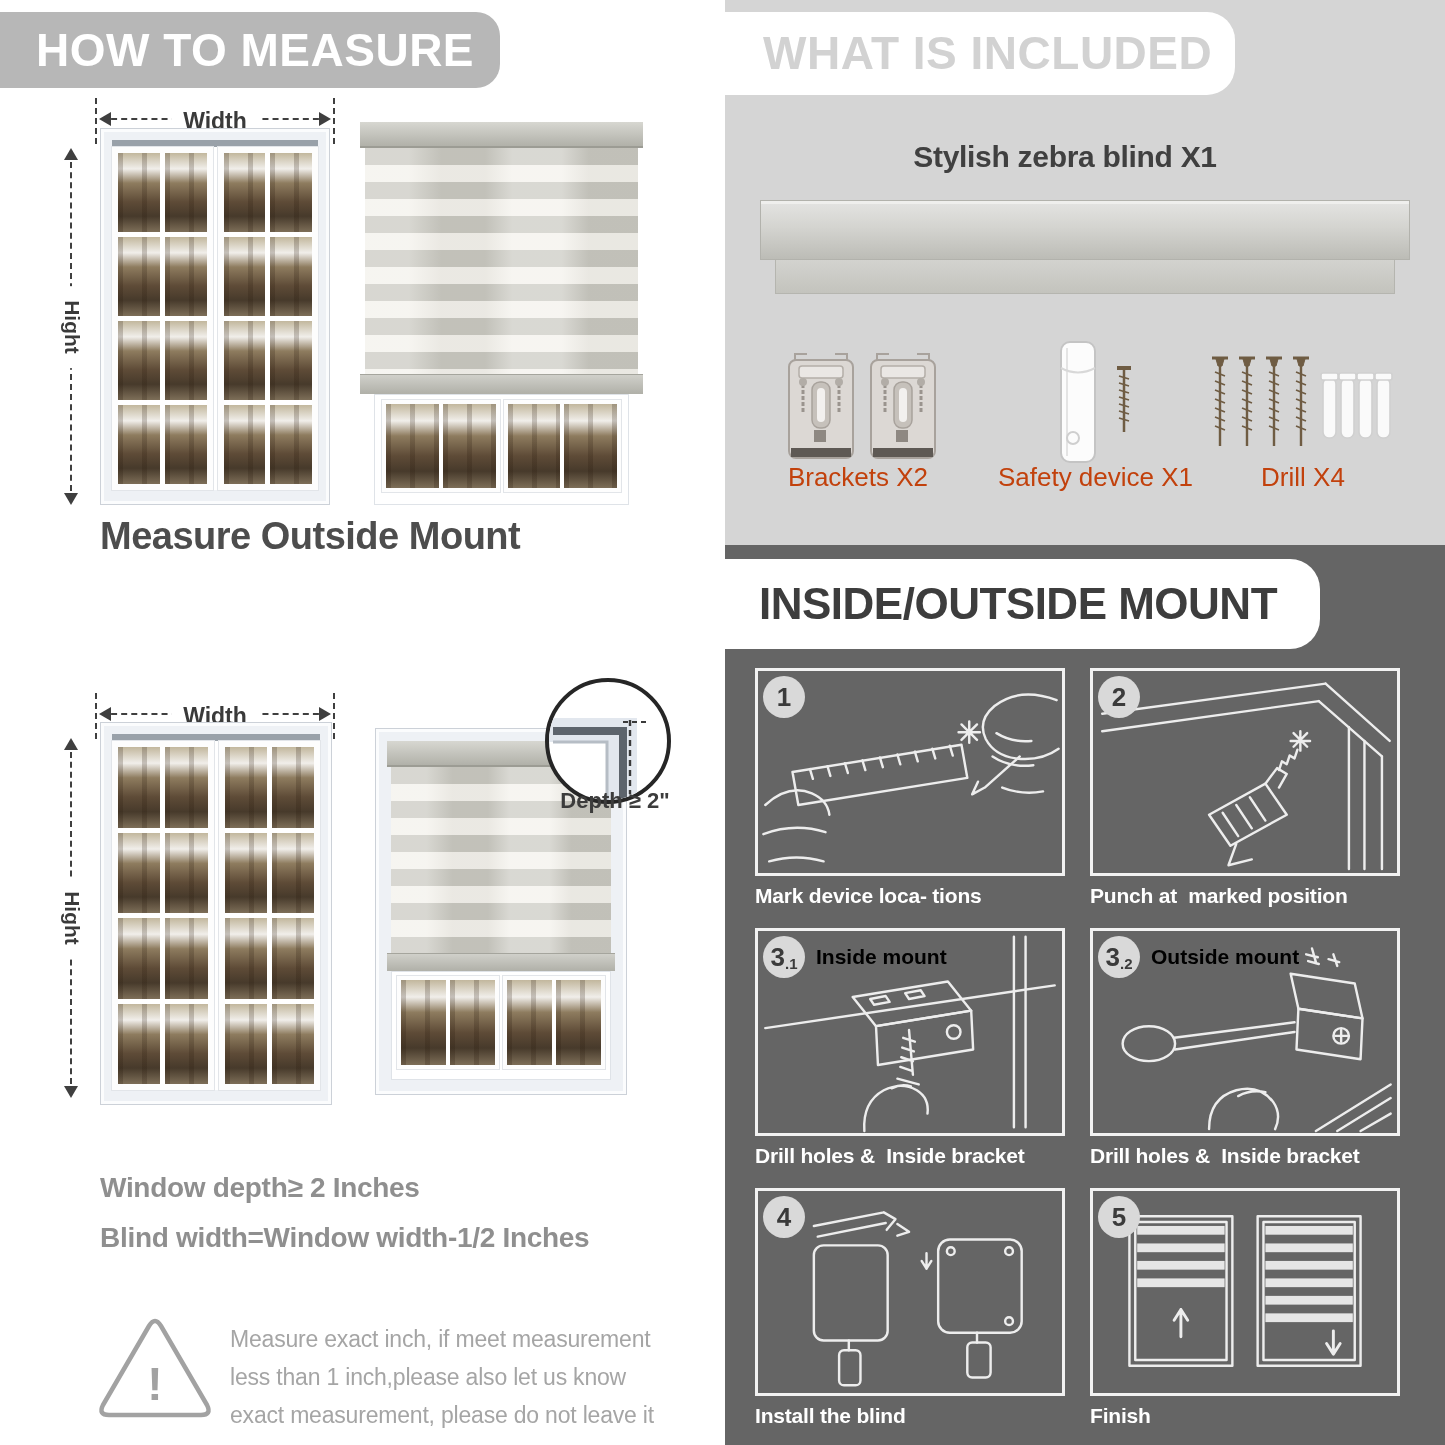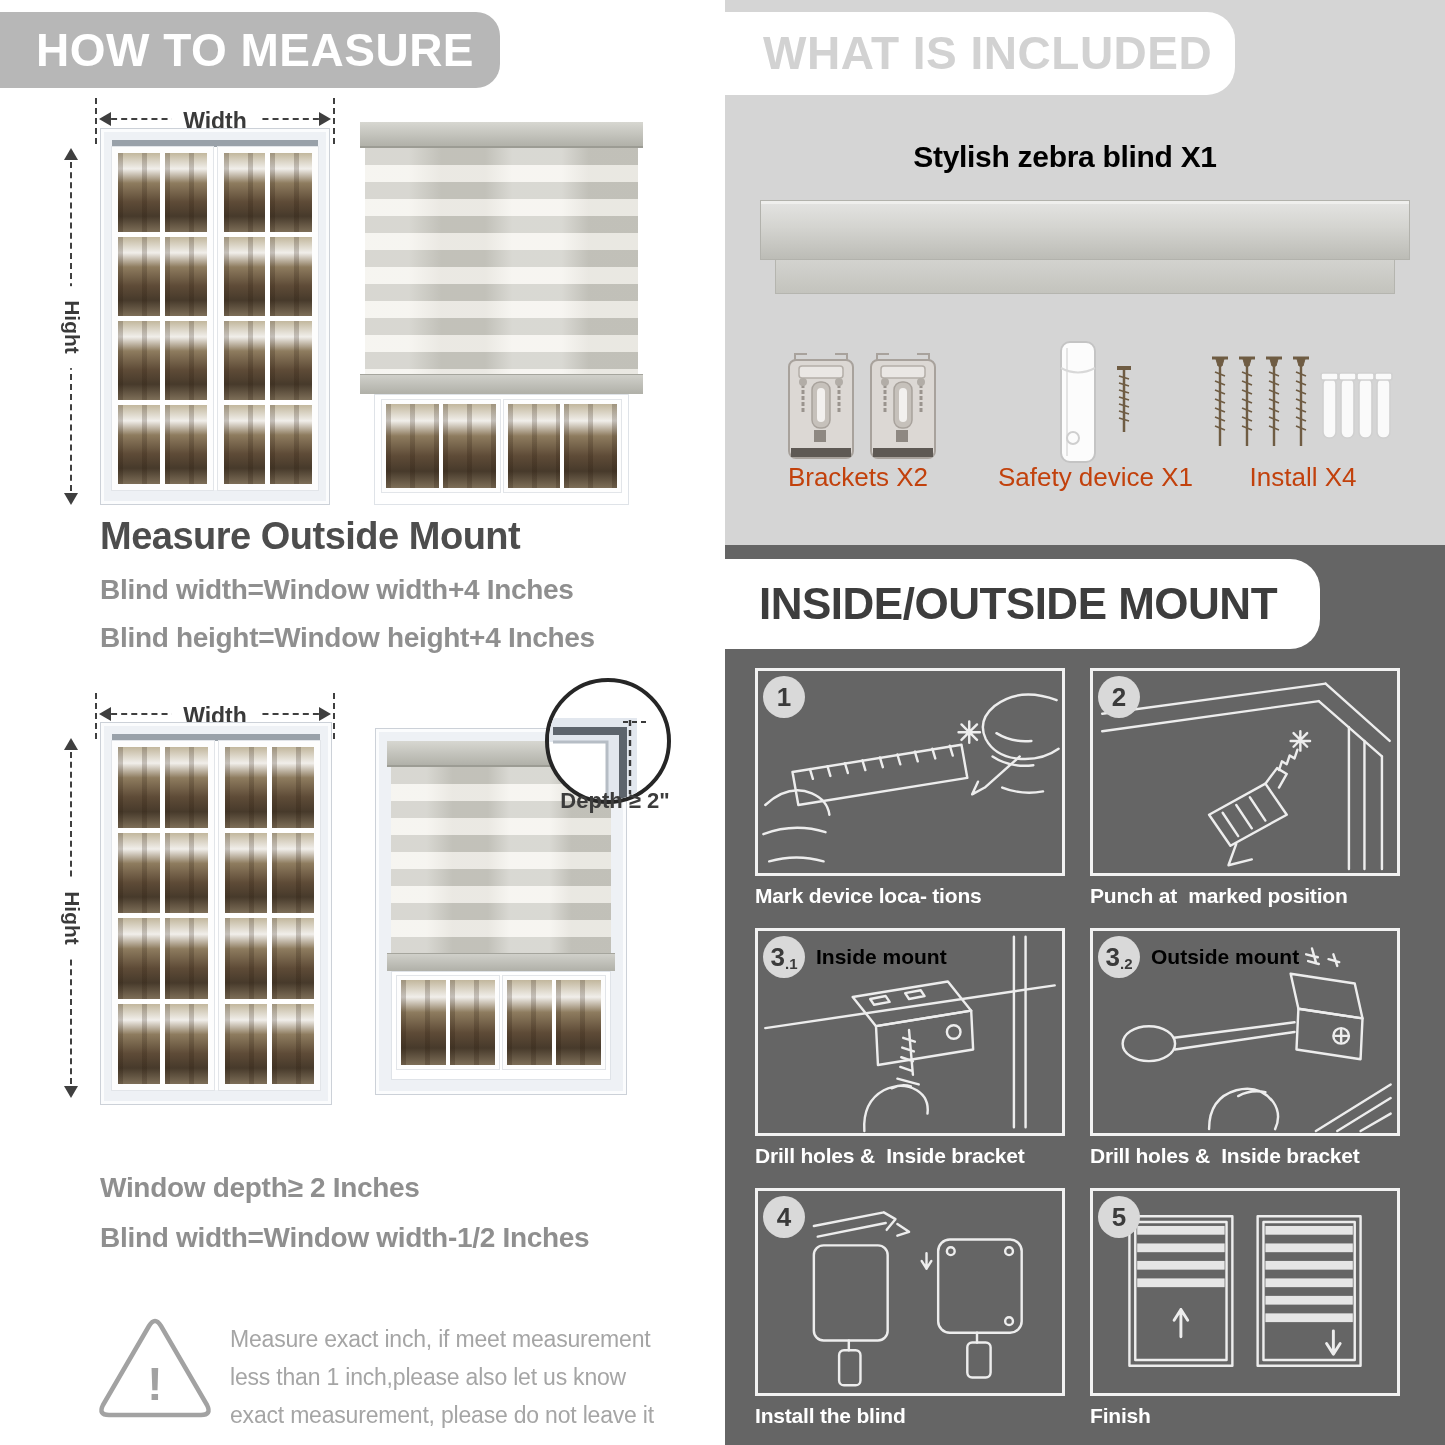--- a/index.html
+++ b/index.html
@@ -57,21 +57,21 @@
   .depth-lbl { position:absolute; font-size:22px; font-weight:bold; color:#3c3c3c; }
 
   .warn-text { position:absolute; font-size:23px; color:#a5a5a5; line-height:38px; letter-spacing:-0.2px; }
 
   
   #inc { position:absolute; left:725px; top:0; width:720px; height:545px; background:#d5d5d5; }
   .banner-white-inc { position:absolute; left:0; top:12px; width:510px; height:83px; background:#fff;
     border-radius:0 28px 28px 0; color:#d2d2d2; font-size:46px; font-weight:bold; letter-spacing:0.5px;
     line-height:83px; padding-left:38px; }
   .product-lbl { position:absolute; left:0; top:140px; width:680px; text-align:center; font-size:30px;
-    font-weight:bold; color:#000000; letter-spacing:-0.3px; }
+    font-weight:bold; color:#404040; letter-spacing:-0.3px; }
   .rail-main { position:absolute; left:35px; top:200px; width:650px; height:60px;
     background:linear-gradient(180deg,#e4e4e2 0%,#d4d4d0 45%,#bcbcb6 100%); border:1px solid #b2b2ac;
     box-shadow:inset 0 3px 0 #efefed; }
   .rail-sub { position:absolute; left:50px; top:260px; width:620px; height:34px;
     background:linear-gradient(180deg,#d3d3cf,#c3c3bd); border:1px solid #b5b5af; border-top:none; }
   .inc-cap { position:absolute; top:462px; text-align:center; font-size:26px; font-weight:normal; color:#c2410c; }
 
   
   #mnt { position:absolute; left:725px; top:545px; width:720px; height:900px; background:#656565; }
   .banner-white-mnt { position:absolute; left:0; top:14px; width:595px; height:90px; background:#fff;
@@ -150,24 +150,20 @@
           </div>
           <div class="sash2">
             <div class="pane"></div>
               <div class="pane"></div>
           </div>
         </div>
       </div>
     </div>
 
     <div class="h-measure" style="position:absolute; left:100px; top:515px;">Measure Outside Mount</div>
-    <div class="measure-lines" style="position:absolute; left:100px; top:566px;">
-      <div>Blind width=Window width+4 Inches</div>
-      <div>Blind height=Window height+4 Inches</div>
-    </div>
 
     <div class="warrow" style="left:95px; top:693px; width:240px;">
       <span class="tick" style="left:0;"></span>
       <span class="tick" style="right:0;"></span>
       <span class="line"></span>
       <span class="ah l"></span>
       <span class="ah r"></span>
       <span class="lbl">Width</span>
     </div>
 
@@ -324,21 +320,21 @@
           <rect x="129" y="21" width="17" height="7" rx="2"></rect>
         <rect x="149" y="26" width="13" height="60" rx="6"></rect>
           <rect x="147" y="21" width="17" height="7" rx="2"></rect>
         <rect x="167" y="26" width="13" height="60" rx="6"></rect>
           <rect x="165" y="21" width="17" height="7" rx="2"></rect>
       </g>
     </svg>
 
     <div class="inc-cap" style="left:28px; width:210px;">Brackets X2</div>
     <div class="inc-cap" style="left:248px; width:245px;">Safety device X1</div>
-    <div class="inc-cap" style="left:498px; width:160px;">Install X4</div>
+    <div class="inc-cap" style="left:498px; width:160px;">Drill X4</div>
   </div>
 
   <div id="mnt">
     <div class="banner-white-mnt">INSIDE/OUTSIDE MOUNT</div>
 
     <div class="steps">
 
       <div>
         <div class="step-box">
           <div class="badge">

